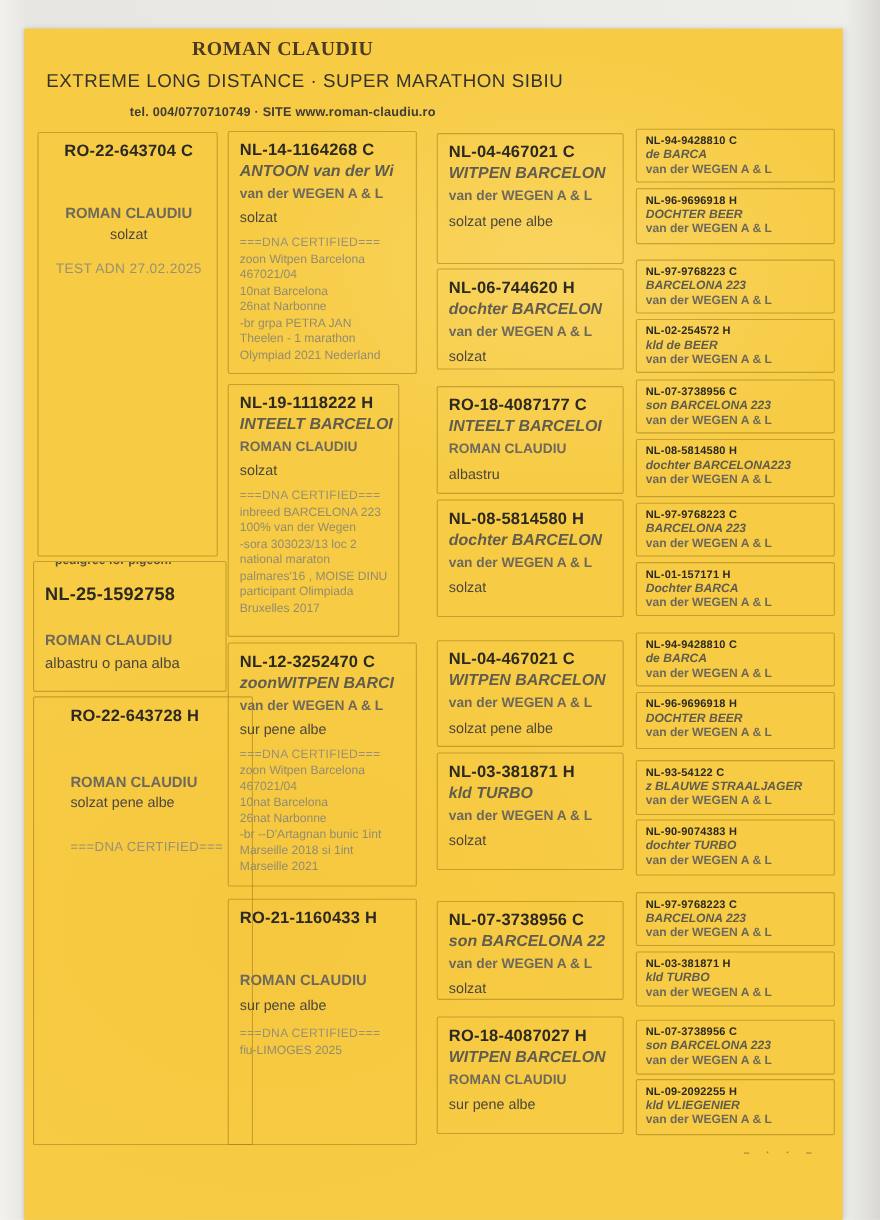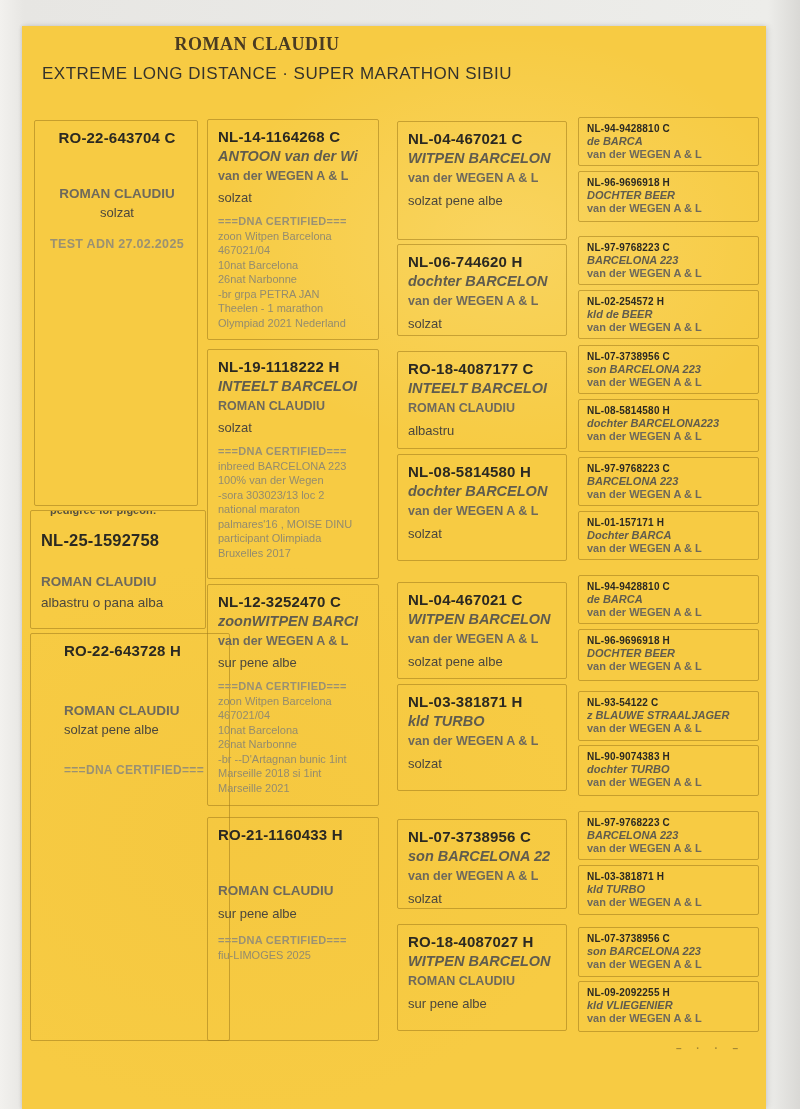--- a/index.html
+++ b/index.html
@@ -38,41 +38,41 @@
     border-radius:2px;
     padding:8px 8px 6px 10px;
     overflow:hidden;
   }
   .ring{font-weight:bold;font-size:15px;color:#2b2922;letter-spacing:.2px;white-space:nowrap;}
   .pname{font-style:italic;font-weight:bold;font-size:14.5px;color:#605c4e;margin-top:3px;white-space:nowrap;}
   .owner{font-size:12.5px;font-weight:bold;color:#6e695c;margin-top:5px;white-space:nowrap;}
   .colorline{font-size:13px;color:#4b473e;margin-top:7px;white-space:nowrap;}
   .notes{font-size:11px;line-height:1.32;color:#948c6e;margin-top:9px;}
   .notes div{white-space:nowrap;}
-  .notes div:first-child{color:#9a9173;letter-spacing:.3px;font-weight:bold;}
+  .notes div:first-child{color:#9a9173;letter-spacing:.3px;}
   
   .b1-1{left:12px;top:94px;width:164px;height:386px;text-align:center;}
   .b1-1 .owner{margin-top:40px;font-size:13.5px;}
   .b1-1 .colorline{margin-top:4px;}
   .b1-1 .notes{margin-top:16px;font-size:12.5px;color:#8a8264;}
   .subject{left:8px;top:484px;width:176px;height:119px;border-width:1px;}
   .subject-label{
     position:absolute;top:-7px;left:14px;background:#f7cb43;padding:0 5px;
     font-size:11px;font-weight:bold;color:#55503f;
   }
   .subject .ring{font-size:16.5px;margin-top:12px;}
   .subject .owner{margin-top:24px;font-size:13.5px;}
   .subject .colorline{margin-top:6px;font-size:13.5px;}
   .b1-2{left:8px;top:607px;width:200px;height:408px;padding-left:33px;}
   .b1-2 .owner{margin-top:44px;font-size:13.5px;}
   .b1-2 .colorline{margin-top:4px;}
   .b1-2 .notes{margin-top:26px;font-size:12px;}
   
   .b2-1{left:185px;top:93px;width:172px;height:221px;}
-  .b2-2{left:185px;top:323px;width:172px;height:230px;}
+  .b2-2{left:185px;top:323px;width:156px;height:230px;}
   .b2-3{left:185px;top:558px;width:172px;height:222px;}
   .b2-4{left:185px;top:791px;width:172px;height:224px;}
   .b2-4 .owner{margin-top:40px;font-size:13.5px;}
   .b2-4 .colorline{margin-top:8px;}
   .b2-4 .notes{margin-top:12px;}
   
   .b3-1{left:375px;top:95px;width:170px;height:119px;}
   .b3-2{left:375px;top:218px;width:170px;height:92px;}
   .b3-3{left:375px;top:325px;width:170px;height:98px;}
   .b3-4{left:375px;top:428px;width:170px;height:107px;}
@@ -107,20 +107,21 @@
     font-size:10px;letter-spacing:6px;color:rgba(80,70,40,.5);font-weight:bold;
   }
 </style>
 </head>
 <body>
 
 <div class="paper">
 
   <div class="title">ROMAN CLAUDIU</div>
   <div class="tagline">EXTREME LONG DISTANCE  ·  SUPER MARATHON  SIBIU</div>
+  <div class="contact">tel. 004/0770710749  ·  SITE www.roman-claudiu.ro</div>
 
   <div class="box b1-1">
     <div class="ring">RO-22-643704 C</div>
     <div class="owner">ROMAN CLAUDIU</div>
     <div class="colorline">solzat</div>
     <div class="notes">
         <div>TEST ADN 27.02.2025</div>
       </div>
   </div>
 

